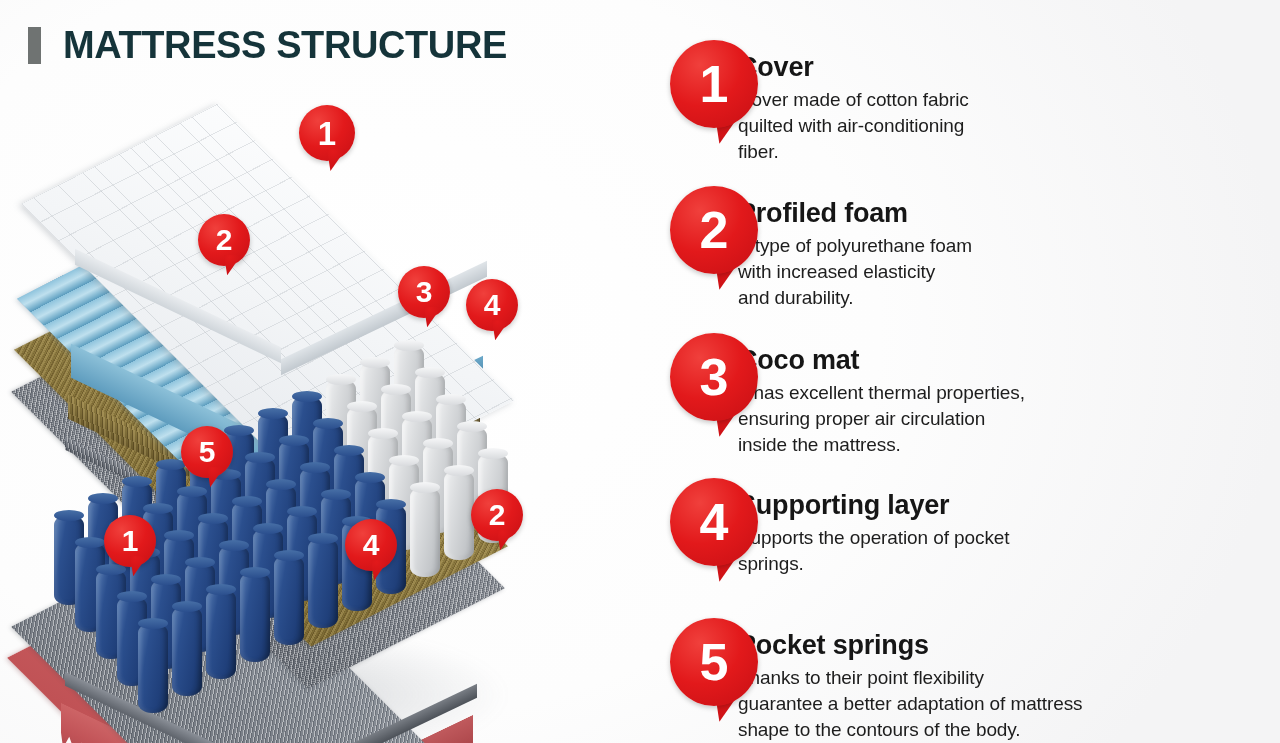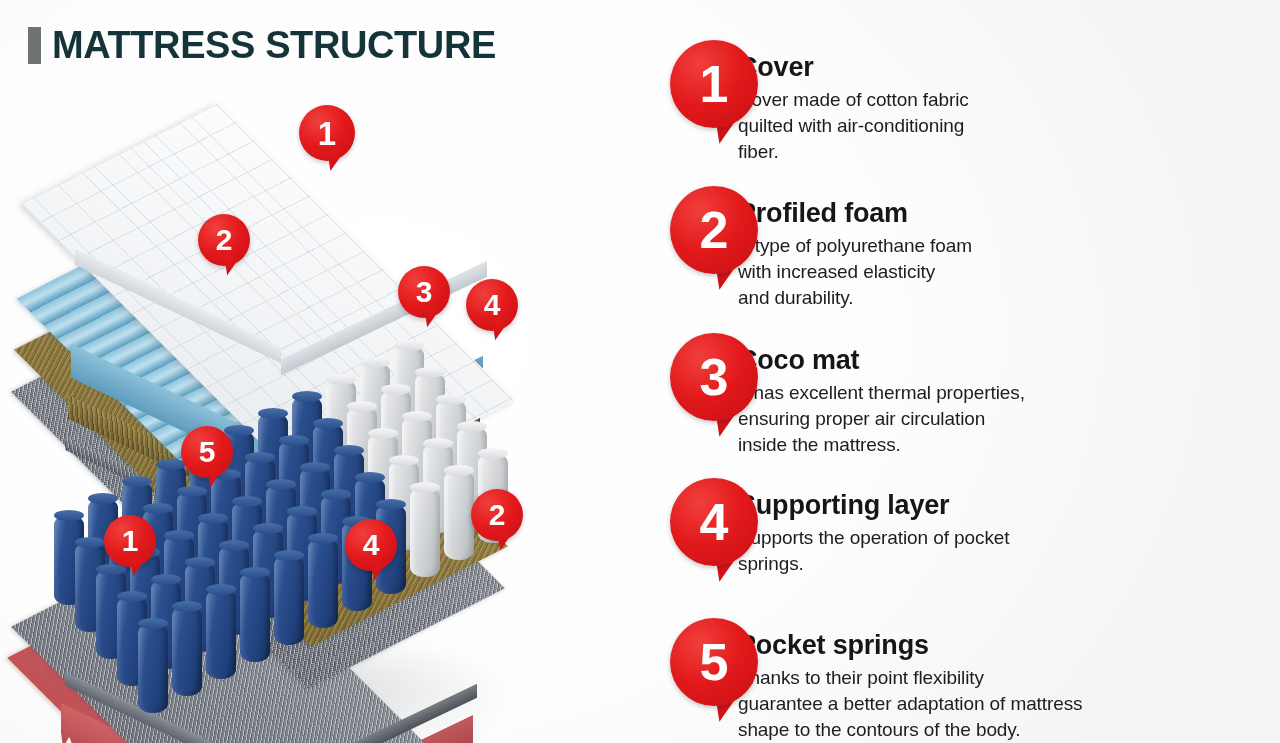--- a/index.html
+++ b/index.html
@@ -10,21 +10,21 @@
     overflow: hidden;
   }
   body {
     background: radial-gradient(ellipse 900px 700px at 30% 45%, #ffffff 0%, #fdfdfd 55%, #f4f4f5 100%);
     position: relative;
   }
 
   
   #title-row {
     position: absolute; left: 28px; top: 26px;
-    display: flex; align-items: center; gap: 11px;
+    display: flex; align-items: center; gap: 22px;
   }
   #title-bar {
     width: 13px; height: 37px; background: #6f7372;
     flex: 0 0 auto;
   }
   #title-text {
     font-size: 38px; font-weight: bold; color: #15343a;
     letter-spacing: -0.4px; line-height: 1;
     white-space: nowrap;
   }

